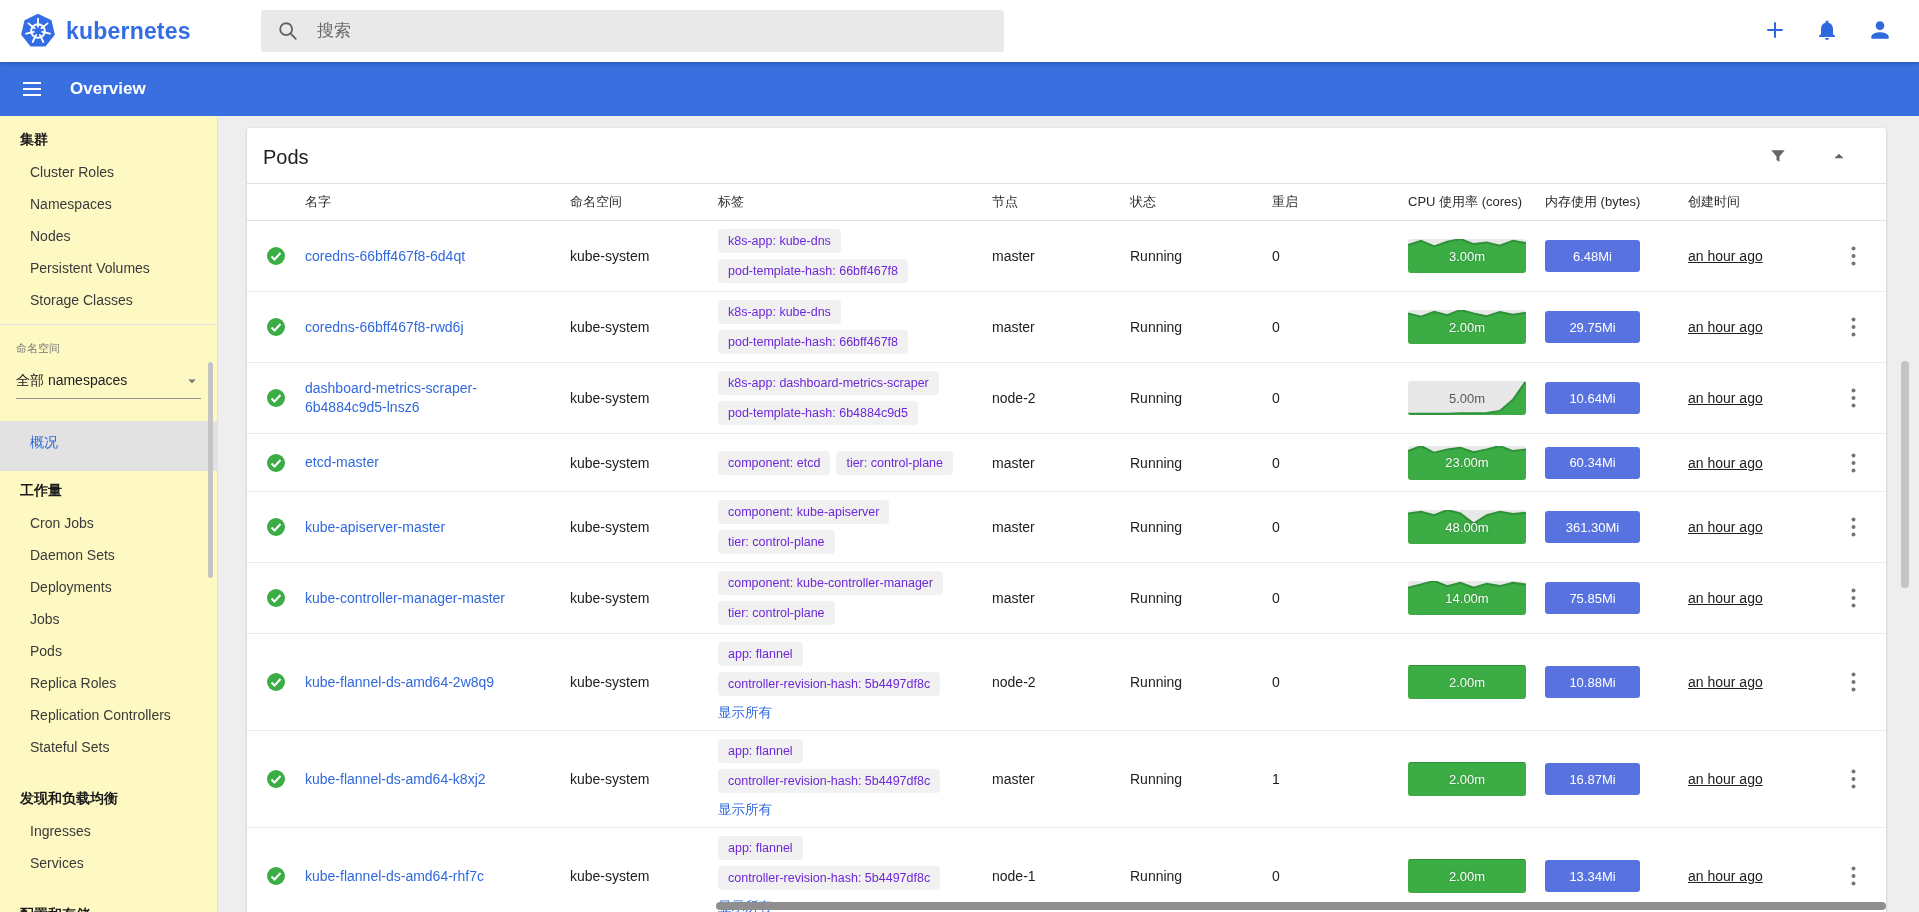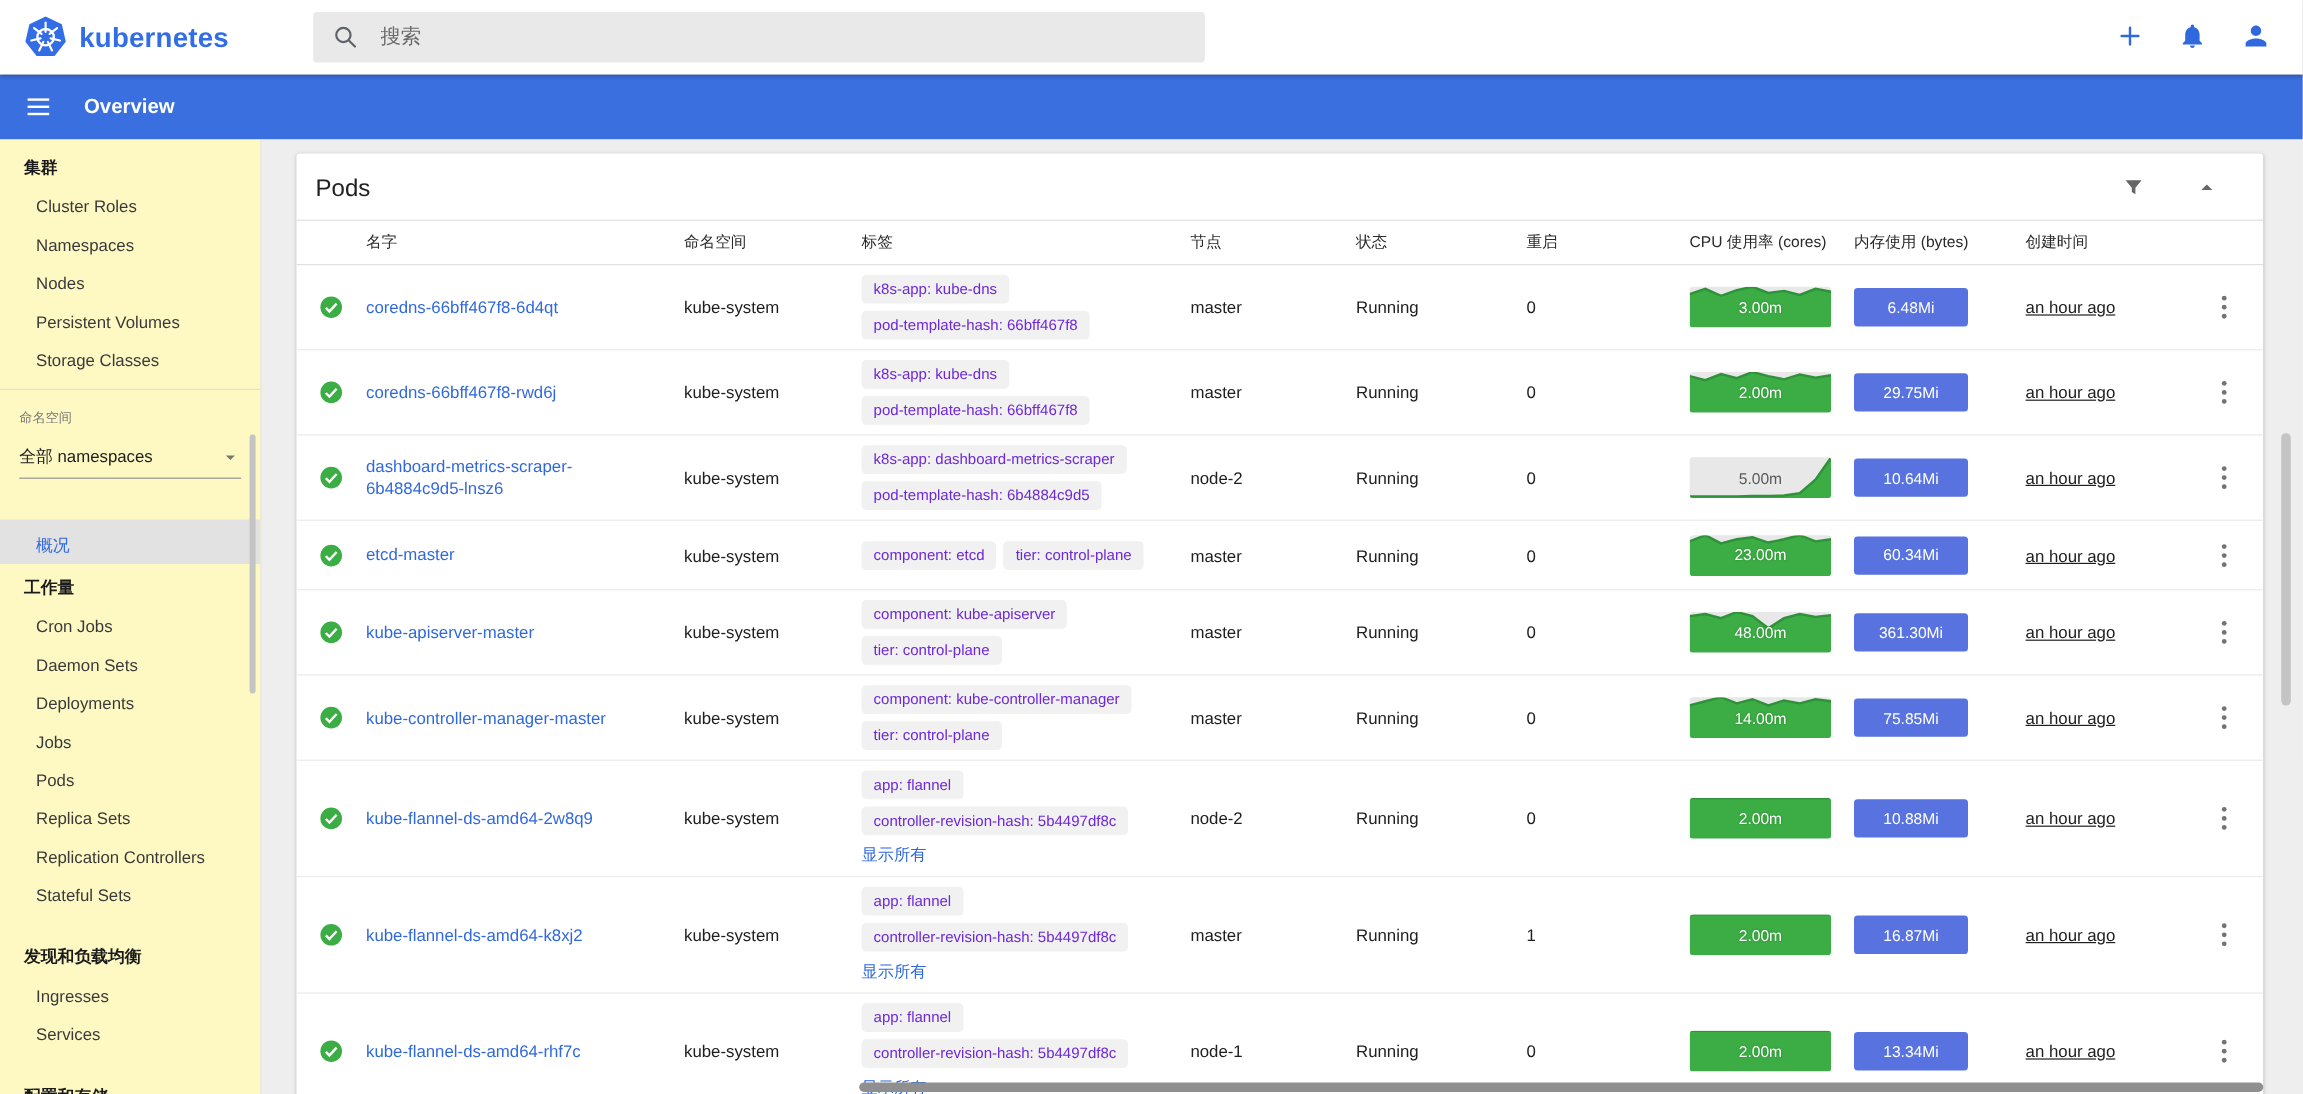--- a/index.html
+++ b/index.html
@@ -41,21 +41,21 @@
   
   .layout{display:flex;height:796px;}
   .sidebar{width:218px;background:#fef9c3;border-right:1px solid #e0e0e0;
     padding-top:6px;position:relative;overflow:hidden;flex:none;}
   .side-header{height:34px;line-height:34px;padding-left:20px;font-size:14px;font-weight:bold;color:#1b1b1b;}
   .side-item{display:block;height:32px;line-height:32px;padding-left:30px;font-size:14px;color:#3a3a3a;}
   .side-divider{border:none;border-top:1px solid #e0e0e0;margin-top:8px;}
   .ns-label{margin:16px 0 0 16px;font-size:11px;color:#777;}
   .ns-select{margin:16px 16px 0 16px;padding-bottom:8px;border-bottom:1px solid #949494;
     display:flex;align-items:center;justify-content:space-between;font-size:14px;color:#202020;cursor:pointer;}
-  .side-item.selected{margin-top:34px;height:37px;line-height:42px;background:var(--selected-bg);color:var(--link-blue);}
+  .side-item.selected{margin-top:22px;height:50px;line-height:42px;background:var(--selected-bg);color:var(--link-blue);}
   .mt2{margin-top:2px;} .mt18{margin-top:18px;}
   .side-thumb{position:absolute;right:4px;top:246px;width:5px;height:216px;background:#c4c4c4;border-radius:3px;}
 
   
   .main{flex:1;position:relative;overflow:hidden;background:#eeeeee;}
   .card{margin:12px 33px 0 29px;width:1639px;background:#fff;border-radius:3px;
     box-shadow:0 1px 3px rgba(0,0,0,.2);}
   .card-header{display:flex;align-items:center;padding:17px 36px 13px 16px;}
   .card-title{flex:1;font-size:20px;color:#202020;}
   .card-actions{display:flex;align-items:center;gap:40px;}
@@ -178,21 +178,21 @@
     <a class="side-item selected">概况</a>
 
     <div class="side-header mt2">工作量</div>
     <div>
 
     <a class="side-item">Cron Jobs</a>
         <a class="side-item">Daemon Sets</a>
         <a class="side-item">Deployments</a>
         <a class="side-item">Jobs</a>
         <a class="side-item">Pods</a>
-        <a class="side-item">Replica Sets</a>
+        <a class="side-item">Replica Roles</a>
         <a class="side-item">Replication Controllers</a>
         <a class="side-item">Stateful Sets</a>
       </div>
 
     <div class="side-header mt18">发现和负载均衡</div>
     <div>
 
     <a class="side-item">Ingresses</a>
         <a class="side-item">Services</a>
       </div>

